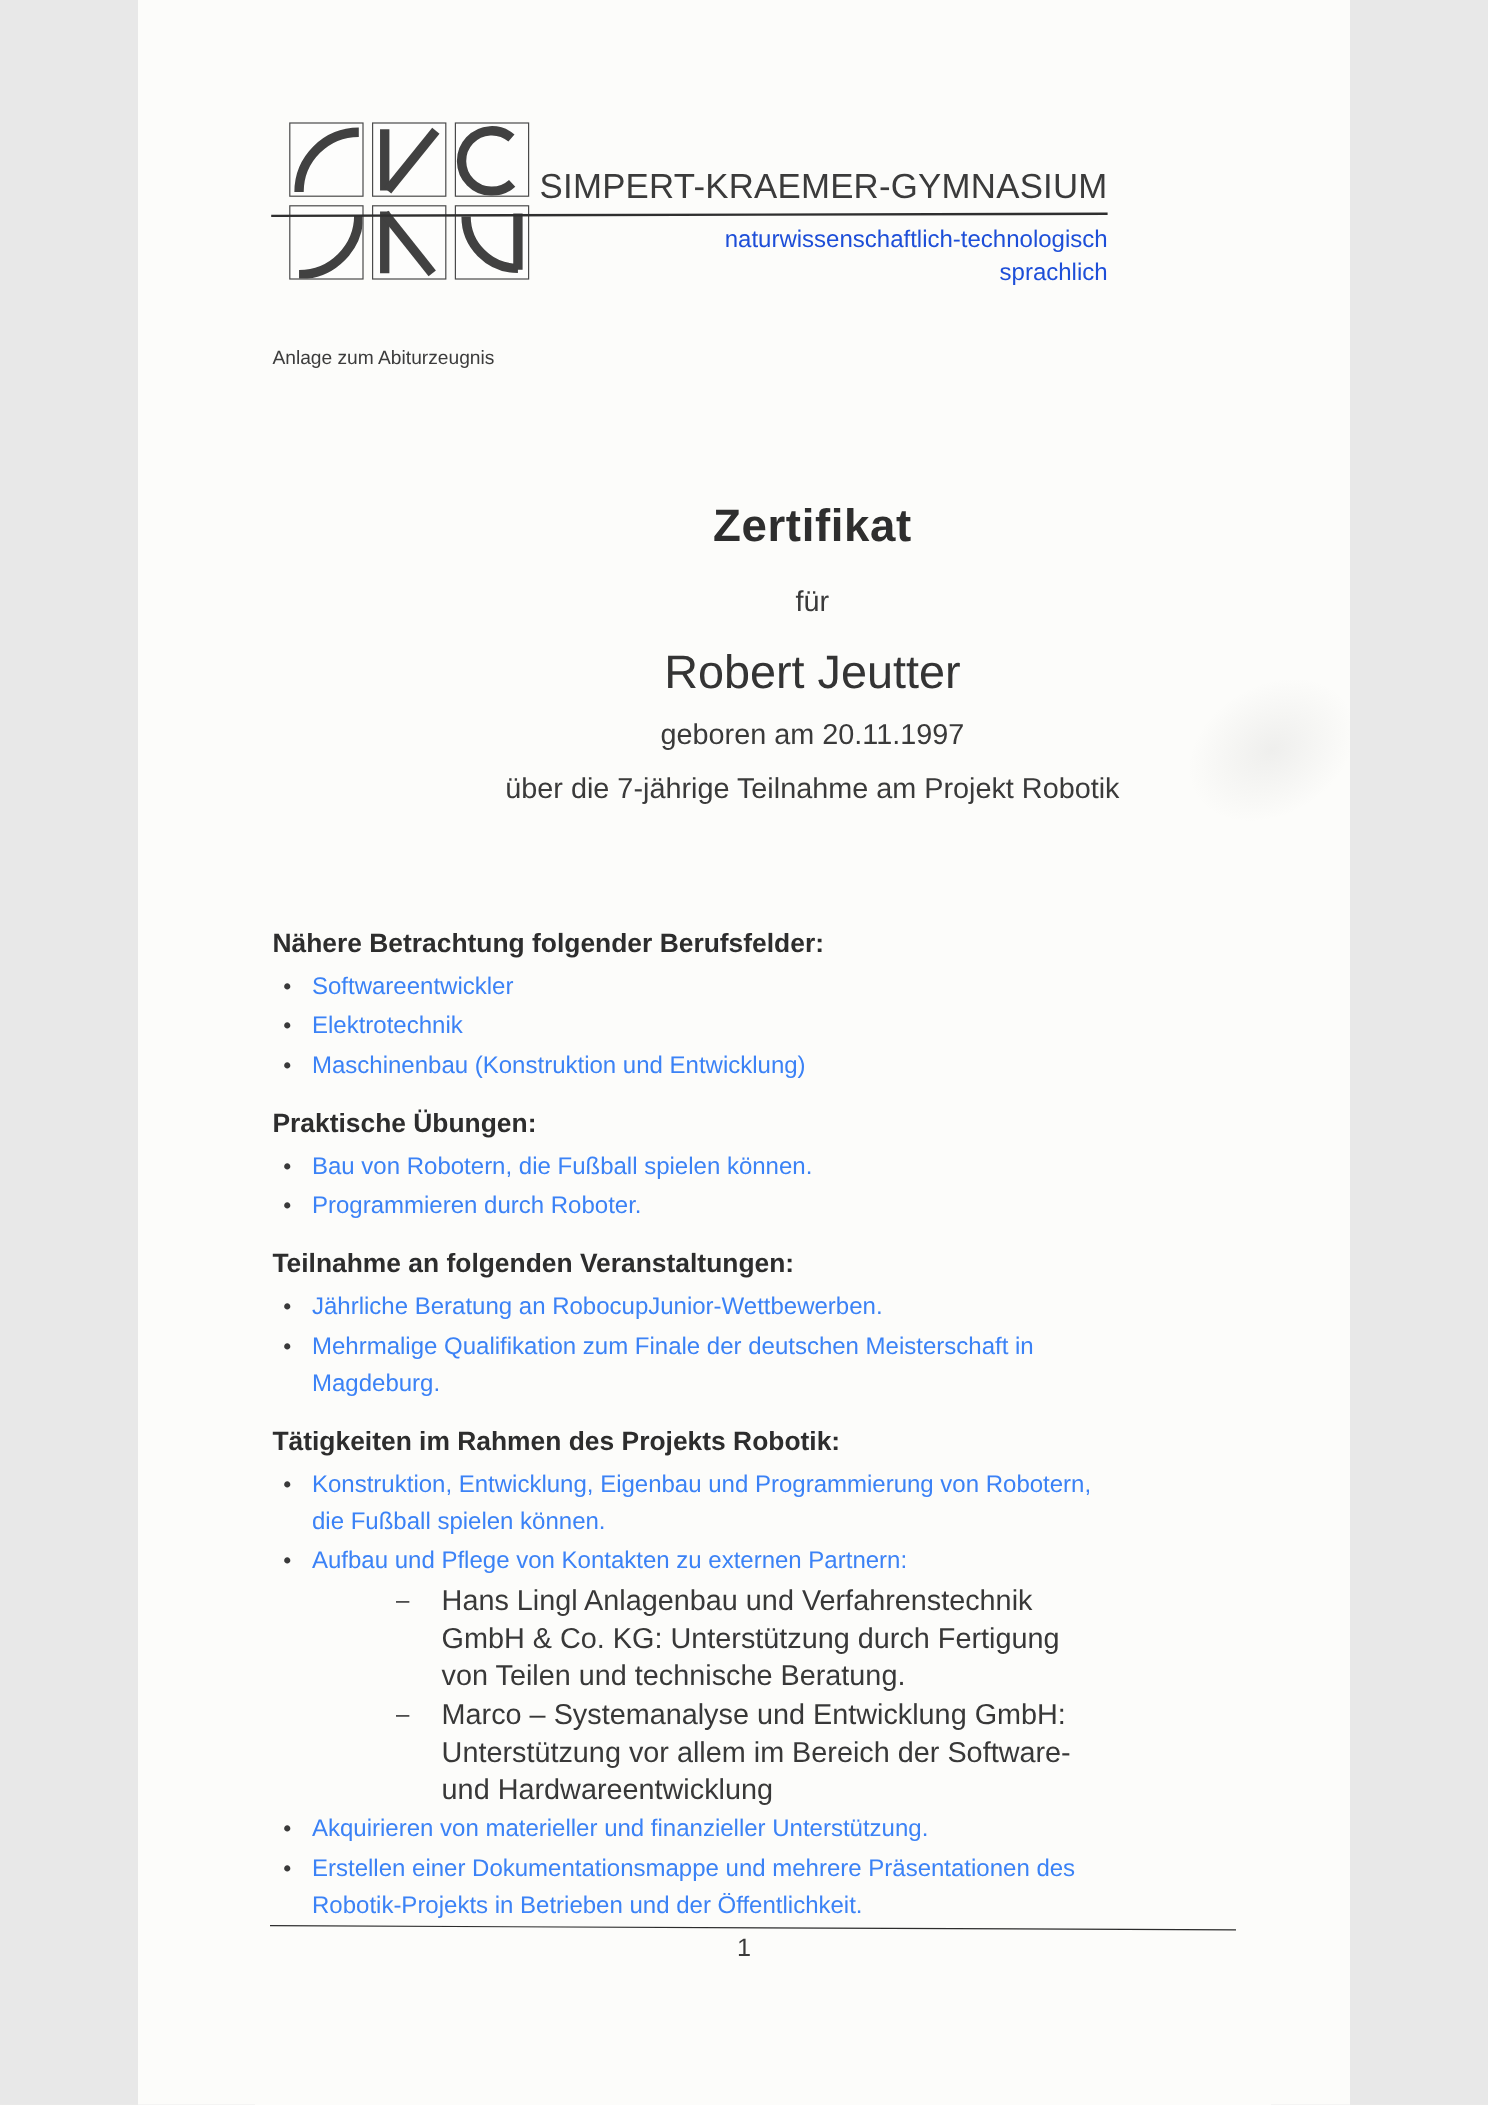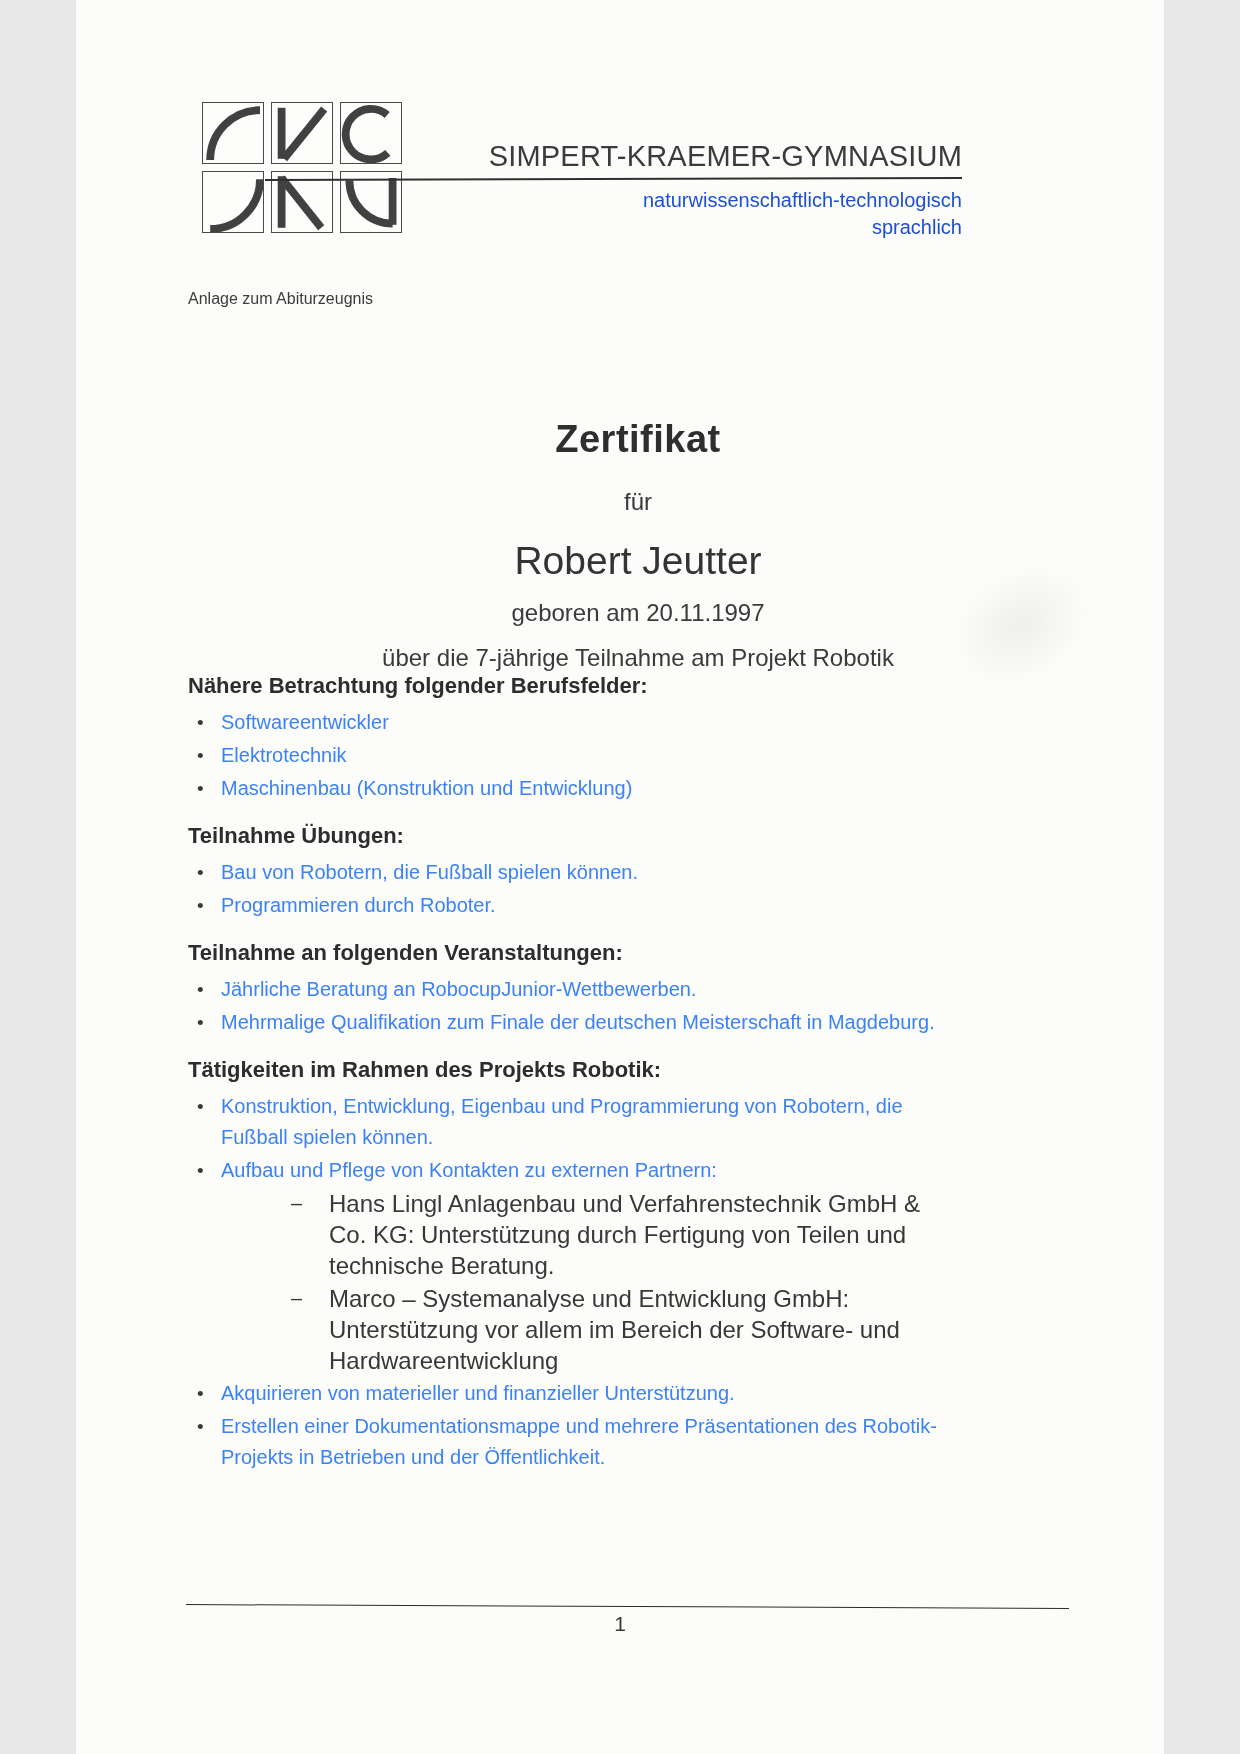--- a/index.html
+++ b/index.html
@@ -1,20 +1,20 @@
 <!DOCTYPE html>
 <html lang="de"><head>
 <meta charset="utf-8">
 <style>
   html, body { margin: 0; padding: 0; background: #e8e8e8; }
   * { box-sizing: border-box; }
 
   .page {
     position: relative;
-    width: 1088px;
+    width: 1010px;
     height: 1754px;
     margin: 0 auto;
     background: #fcfcfa;
     color: #3a3a3a;
     font-family: "Liberation Sans", "DejaVu Sans", sans-serif;
     padding: 100px 205px 0 112px;
     overflow: hidden;
   }
 
   
@@ -58,21 +58,21 @@
 
   
   .title-block { text-align: center; margin-top: 110px; width: 900px; margin-left: auto; margin-right: auto; }
   .cert-title { margin: 0; font-size: 38px; font-weight: 700; color: #2e2e2e; letter-spacing: 0.5px; }
   .cert-for { margin-top: 27px; font-size: 24px; }
   .cert-recipient { margin-top: 23px; font-size: 39px; font-weight: 400; color: #343434; }
   .cert-birth { margin-top: 16px; font-size: 24px; }
   .cert-subject { margin-top: 17px; font-size: 24px; }
 
   
-  .sections { }
+  .sections { margin-top: 100px; }
   .doc-section { margin-top: 18px; }
   .doc-section:first-child { margin-top: 0; }
   .sec-heading {
     margin: 0 0 8px 0;
     font-size: 22px; font-weight: 700; color: #2d2d2d;
     line-height: 27px;
   }
   ul.bullets, ul.sub { list-style: none; margin: 0; padding: 0; }
   .li { display: flex; align-items: flex-start; margin-bottom: 2px; }
   .dot {
@@ -188,21 +188,21 @@
   <li class="li">
     <span class="dot">•</span>
     <div class="li-wrap">
       <div class="li-text">Maschinenbau (Konstruktion und Entwicklung)</div>
     </div>
   </li>
 </ul>
   </section>
 
   <section class="doc-section">
-    <h2 class="sec-heading">Teilnahme Übungen:</h2>
+    <h2 class="sec-heading">Praktische Übungen:</h2>
     <ul class="bullets">
   <li class="li">
     <span class="dot">•</span>
     <div class="li-wrap">
       <div class="li-text">Bau von Robotern, die Fußball spielen können.</div>
     </div>
   </li>
 
   <li class="li">
     <span class="dot">•</span>

